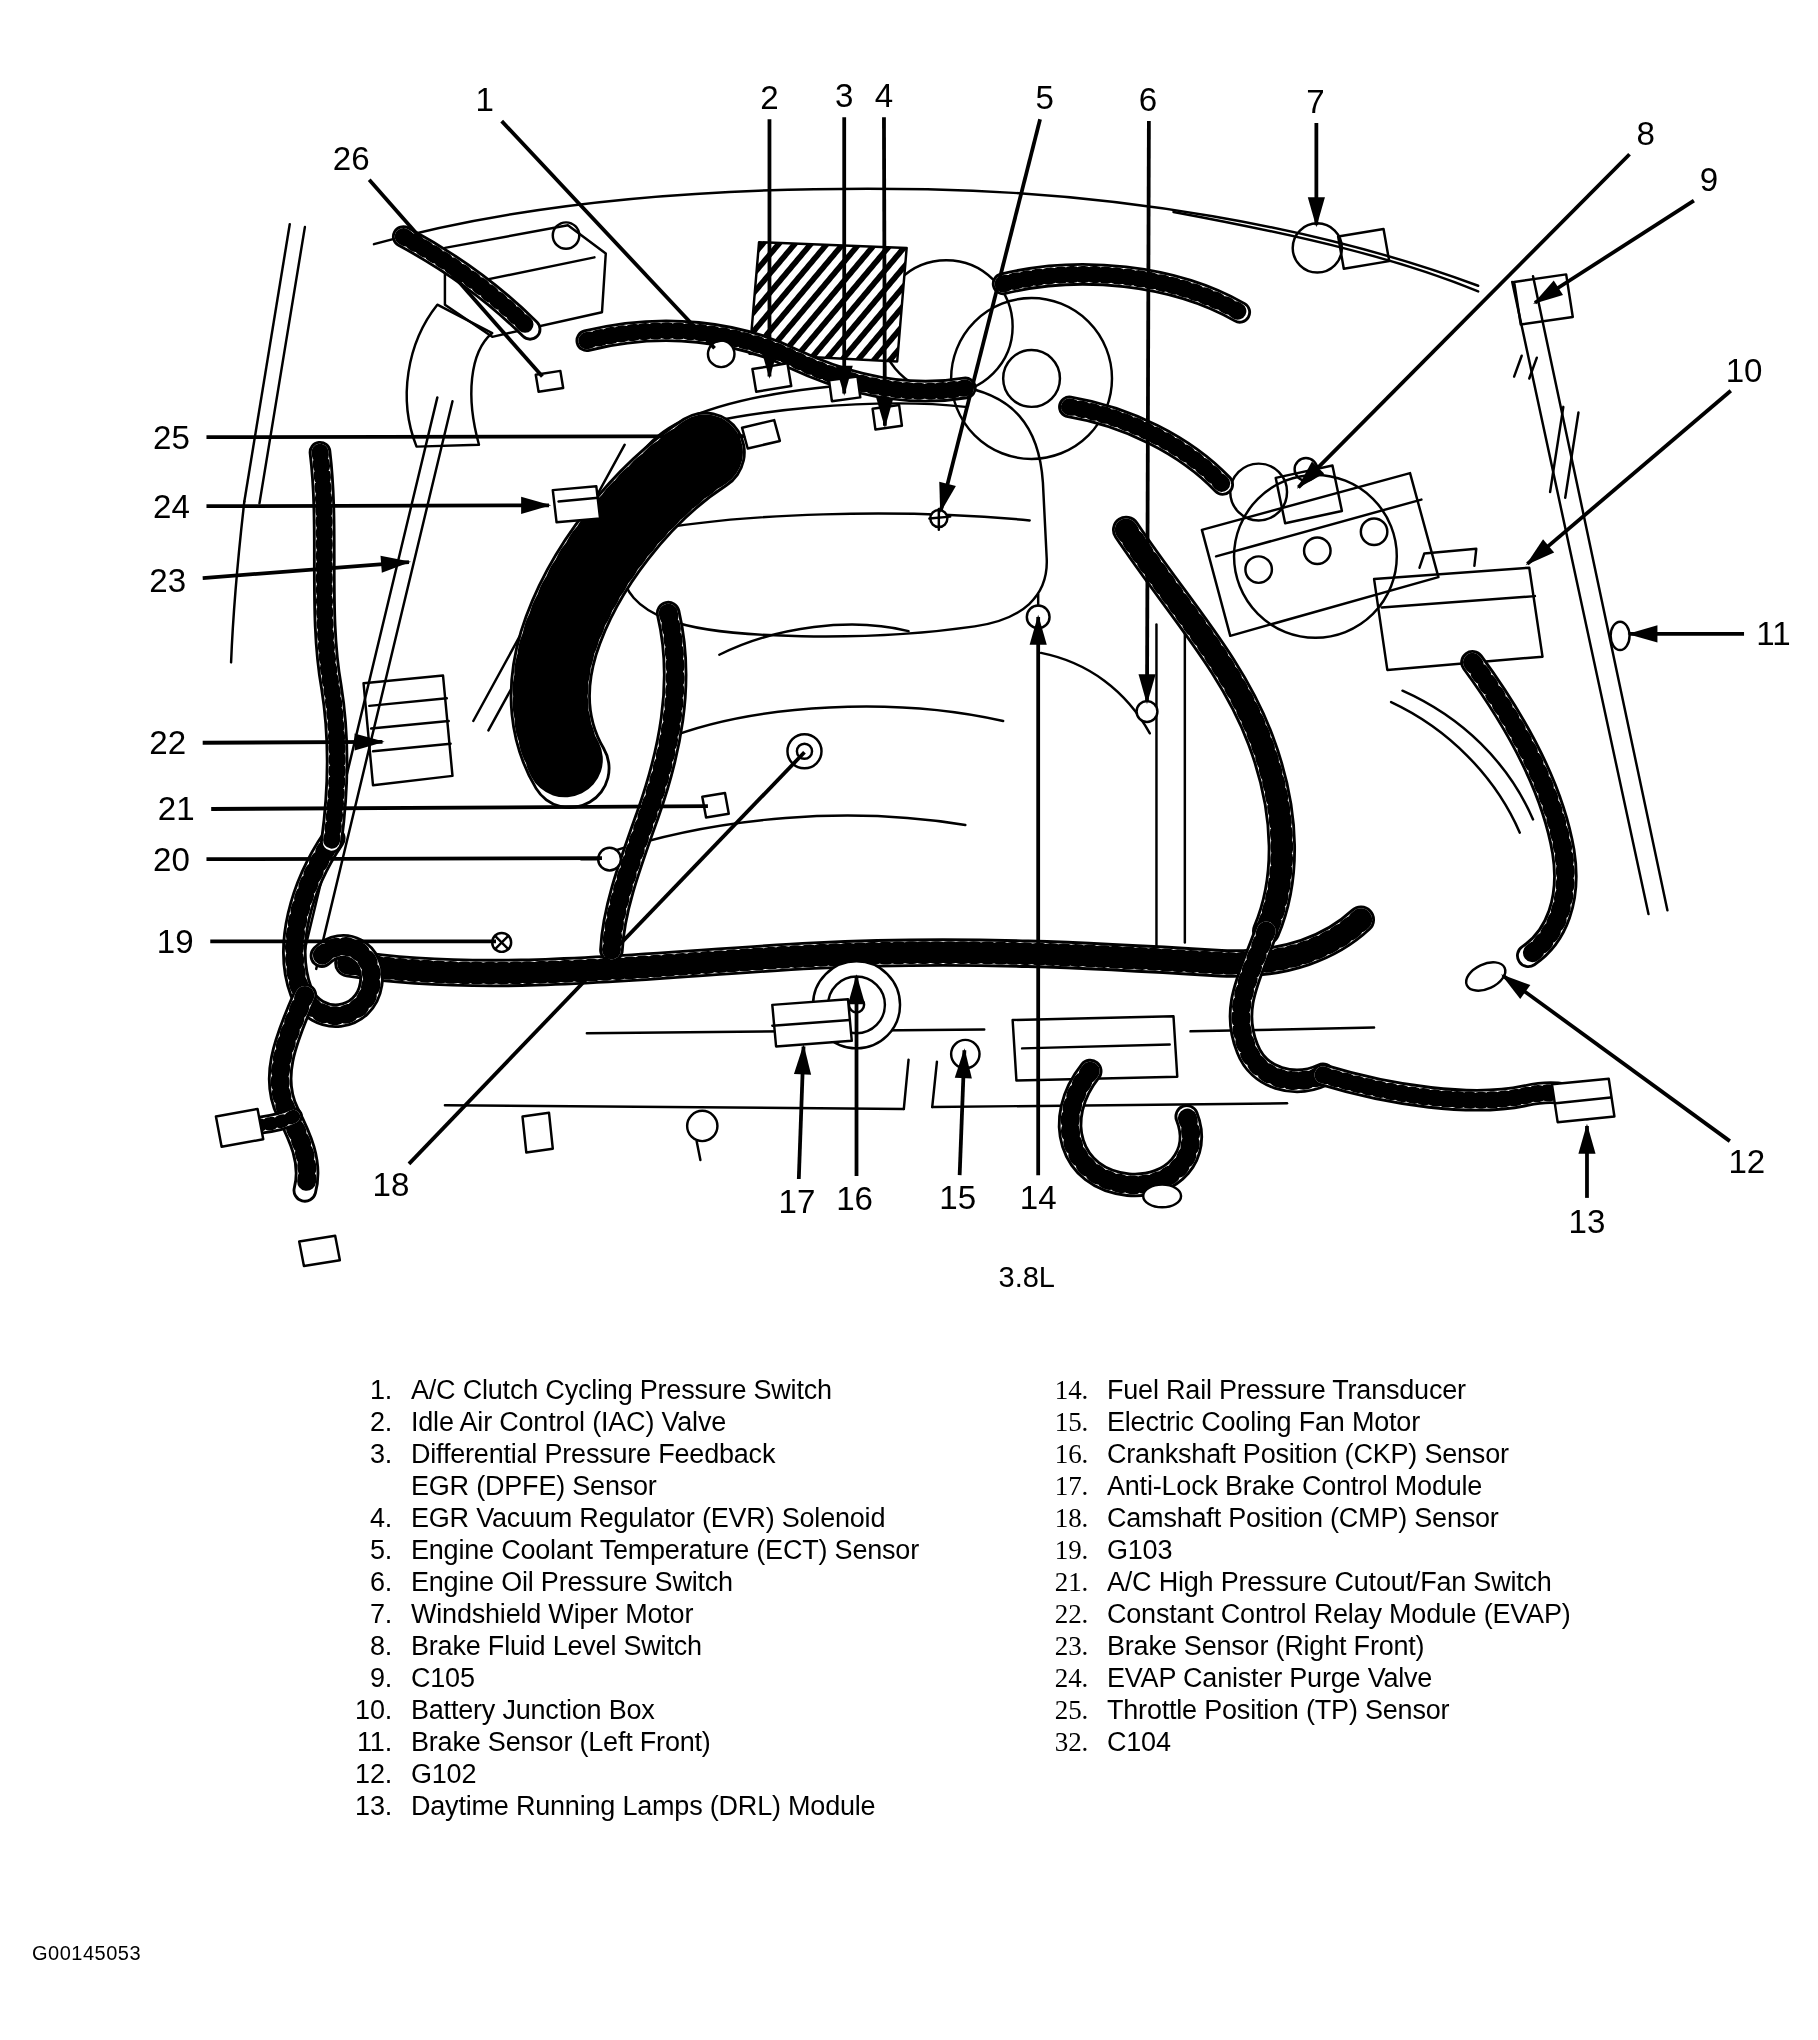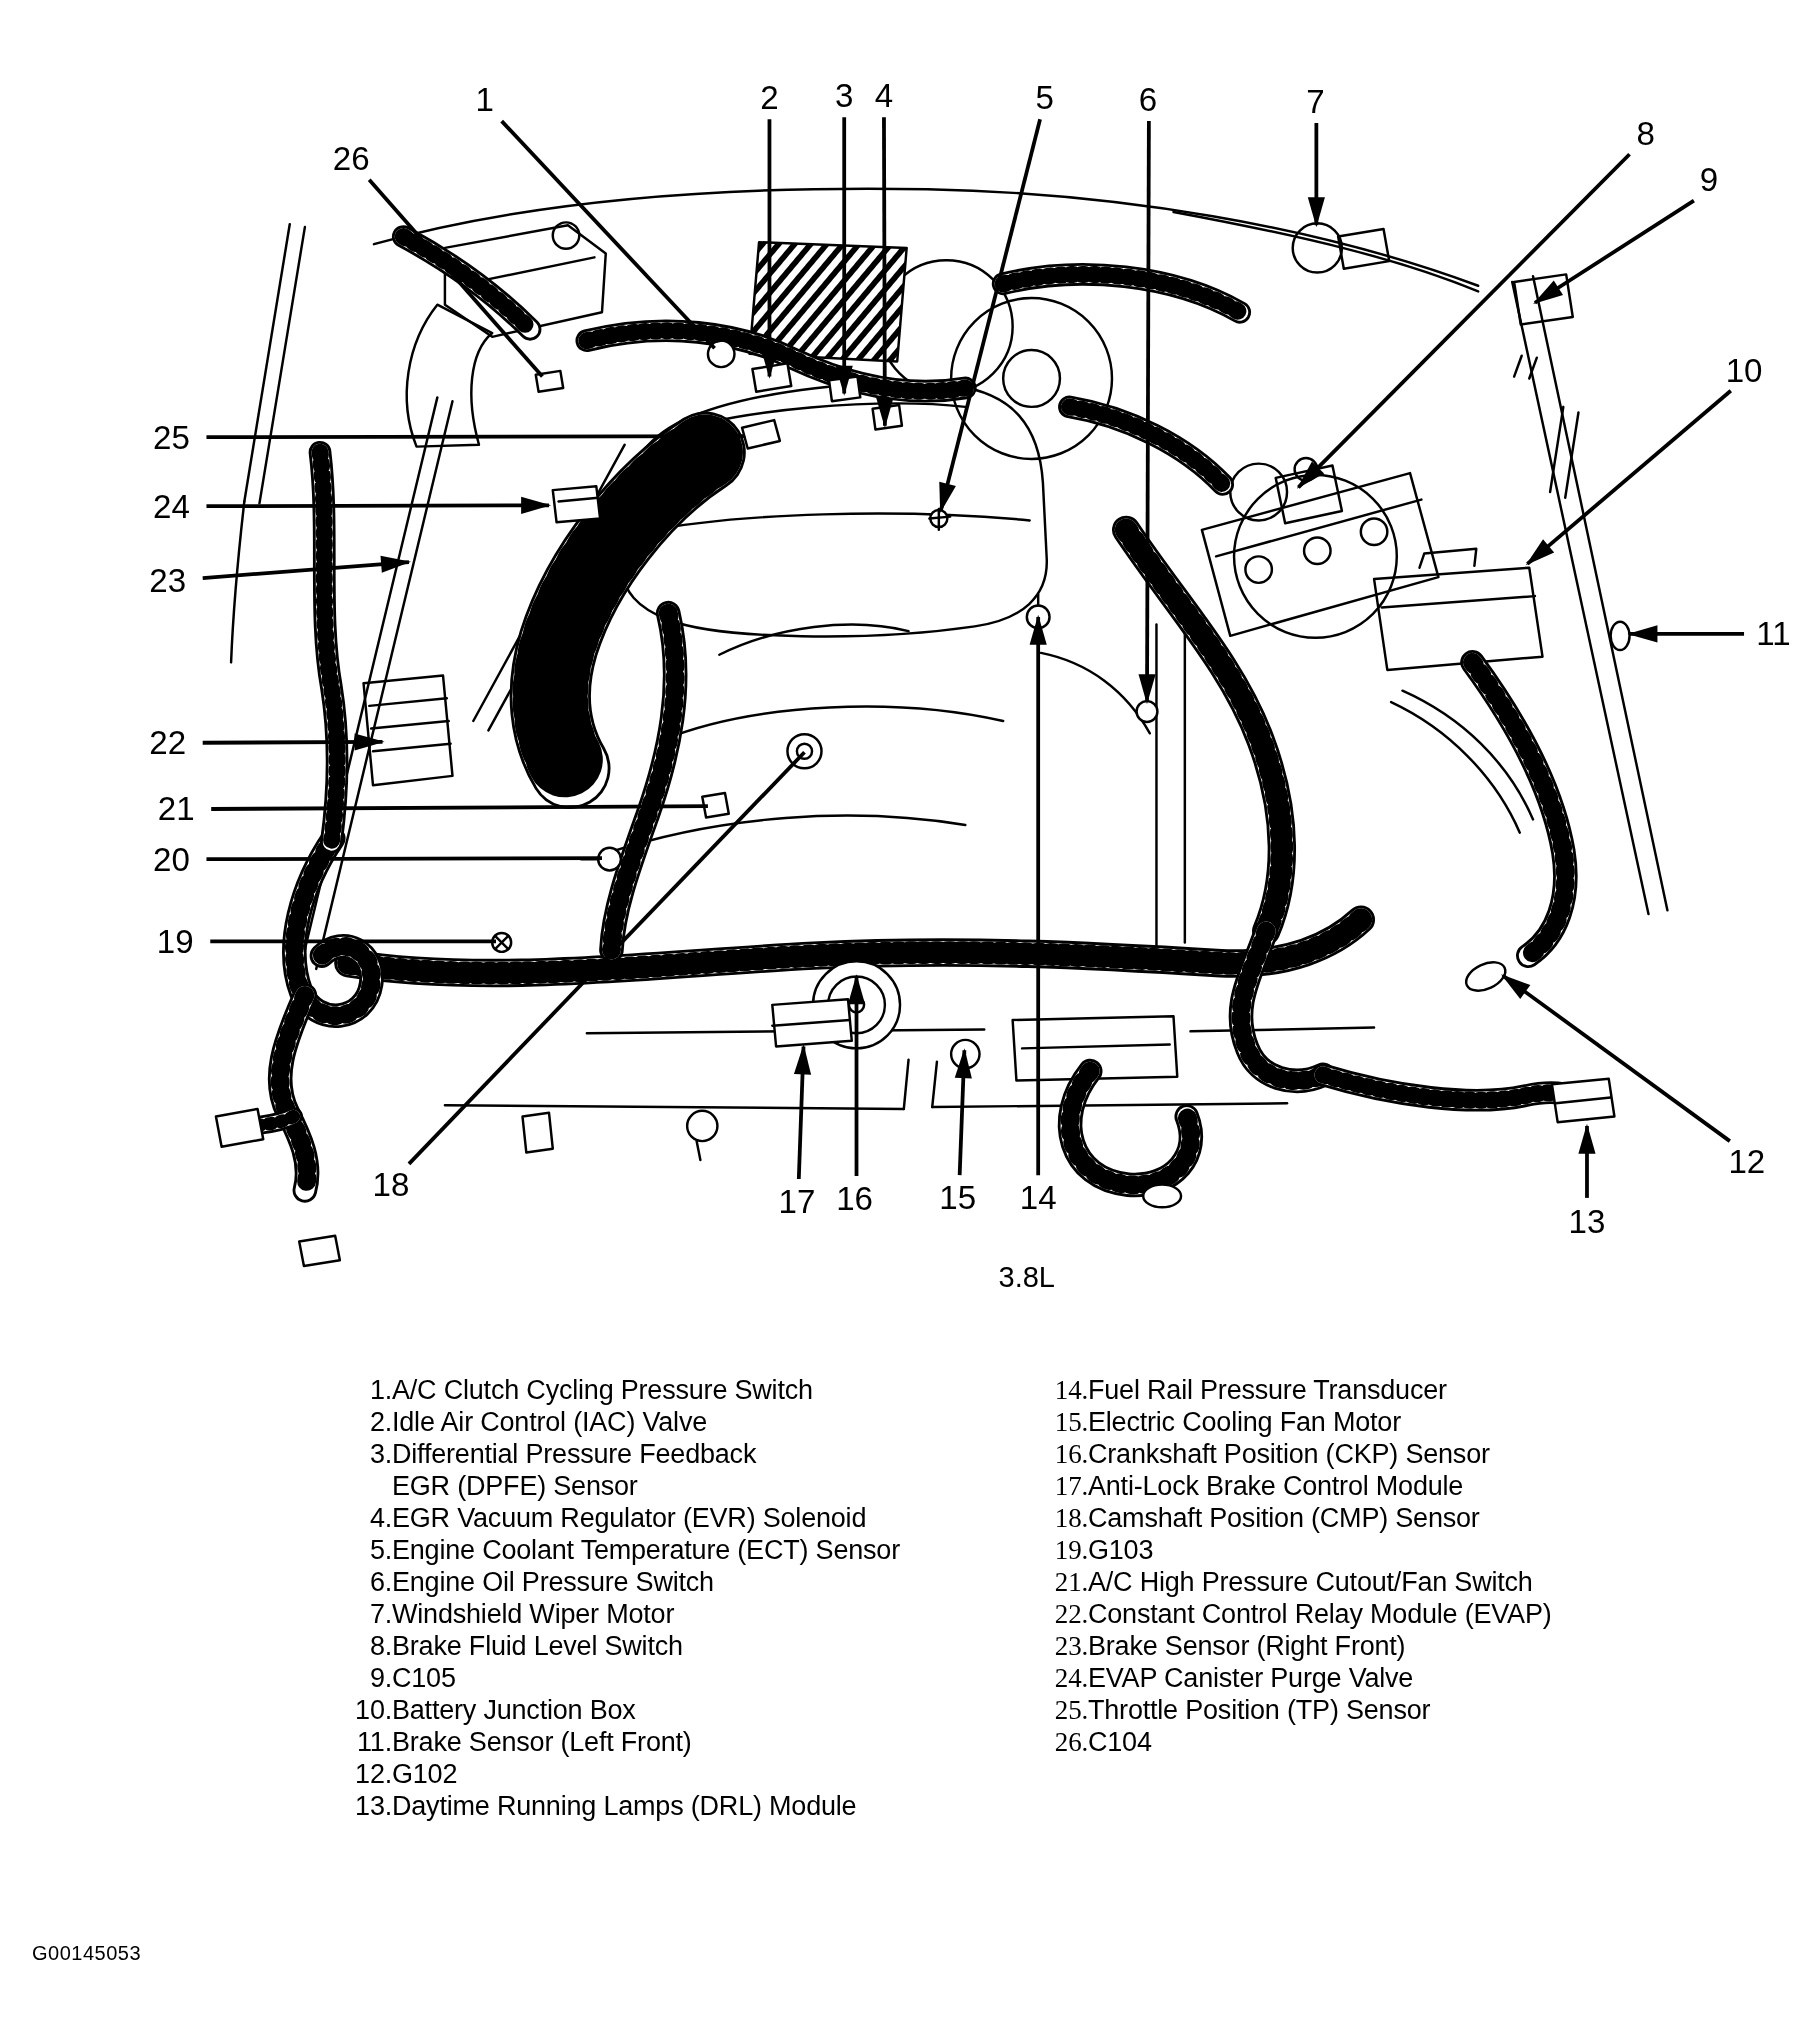--- a/index.html
+++ b/index.html
@@ -6,21 +6,21 @@
   #page{position:relative;width:1819px;height:2040px;background:#ffffff;overflow:hidden;
         font-family:"Liberation Sans",sans-serif;color:#000;}
   #fig{position:absolute;left:0;top:0;width:1819px;height:2040px;}
   .legend-col{position:absolute;font-size:27px;line-height:32px;letter-spacing:-0.2px;}
   #legend-left{left:326px;top:1374px;}
   #legend-right{left:1020px;top:1374px;}
   .lrow{display:flex;align-items:flex-start;}
   .lnum{flex:none;text-align:right;}
   #legend-left .lnum{width:66px;}
   #legend-right .lnum{width:68px;font-family:Liberation Serif, serif;}
-  .ltxt{margin-left:0;white-space:pre-line;}
+  .ltxt{margin-left:19px;white-space:pre-line;}
   #caption{position:absolute;left:923px;top:1261px;width:132px;text-align:right;font-size:29px;}
   #figcode{position:absolute;left:32px;top:1942px;font-size:20px;letter-spacing:0.5px;}
   .cnum{font-size:35px;fill:#000;font-family:"Liberation Sans",sans-serif;}
   svg *{vector-effect:none;}
 </style>
 </head>
 <body>
 
 <div id="page">
 
@@ -364,20 +364,20 @@
       </div>
       <div class="lrow">
         <span class="lnum">24.</span>
         <span class="ltxt">EVAP Canister Purge Valve</span>
       </div>
       <div class="lrow">
         <span class="lnum">25.</span>
         <span class="ltxt">Throttle Position (TP) Sensor</span>
       </div>
       <div class="lrow">
-        <span class="lnum">26.</span>
+        <span class="lnum">32.</span>
         <span class="ltxt">C104</span>
       </div>
     </div>
 
   <div id="figcode">G00145053</div>
 </div>
 
 
 </body></html>

